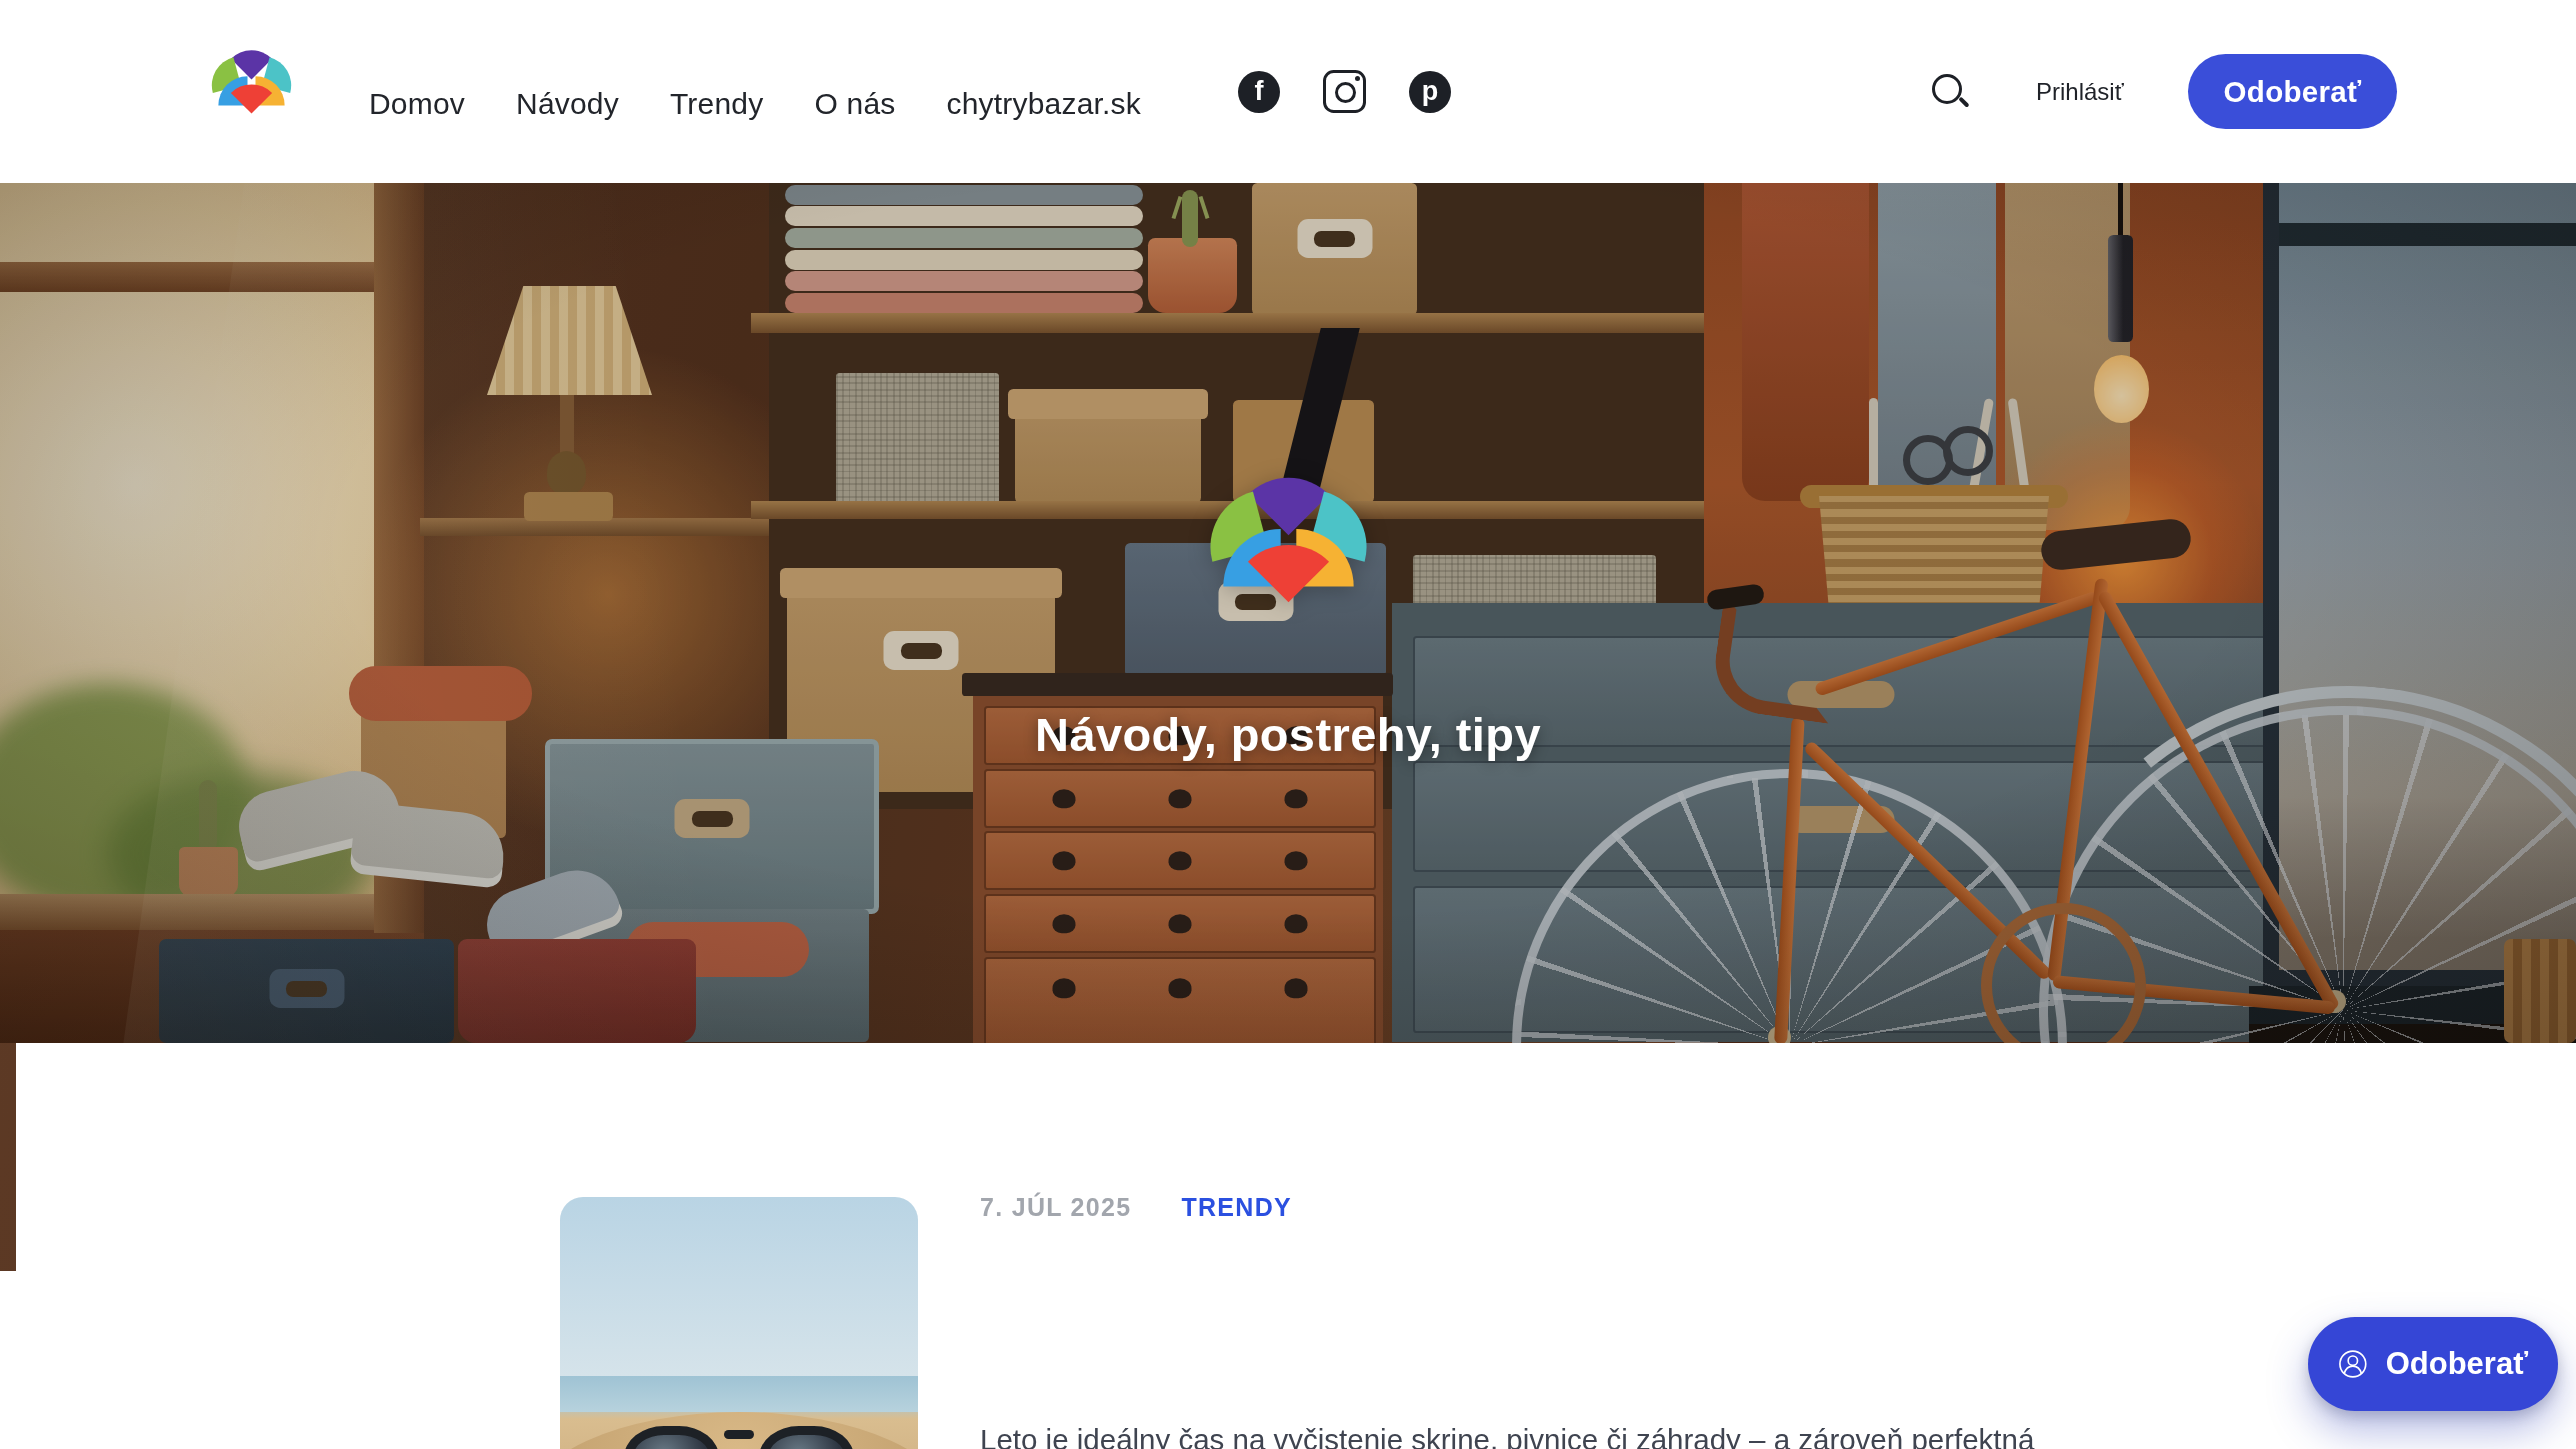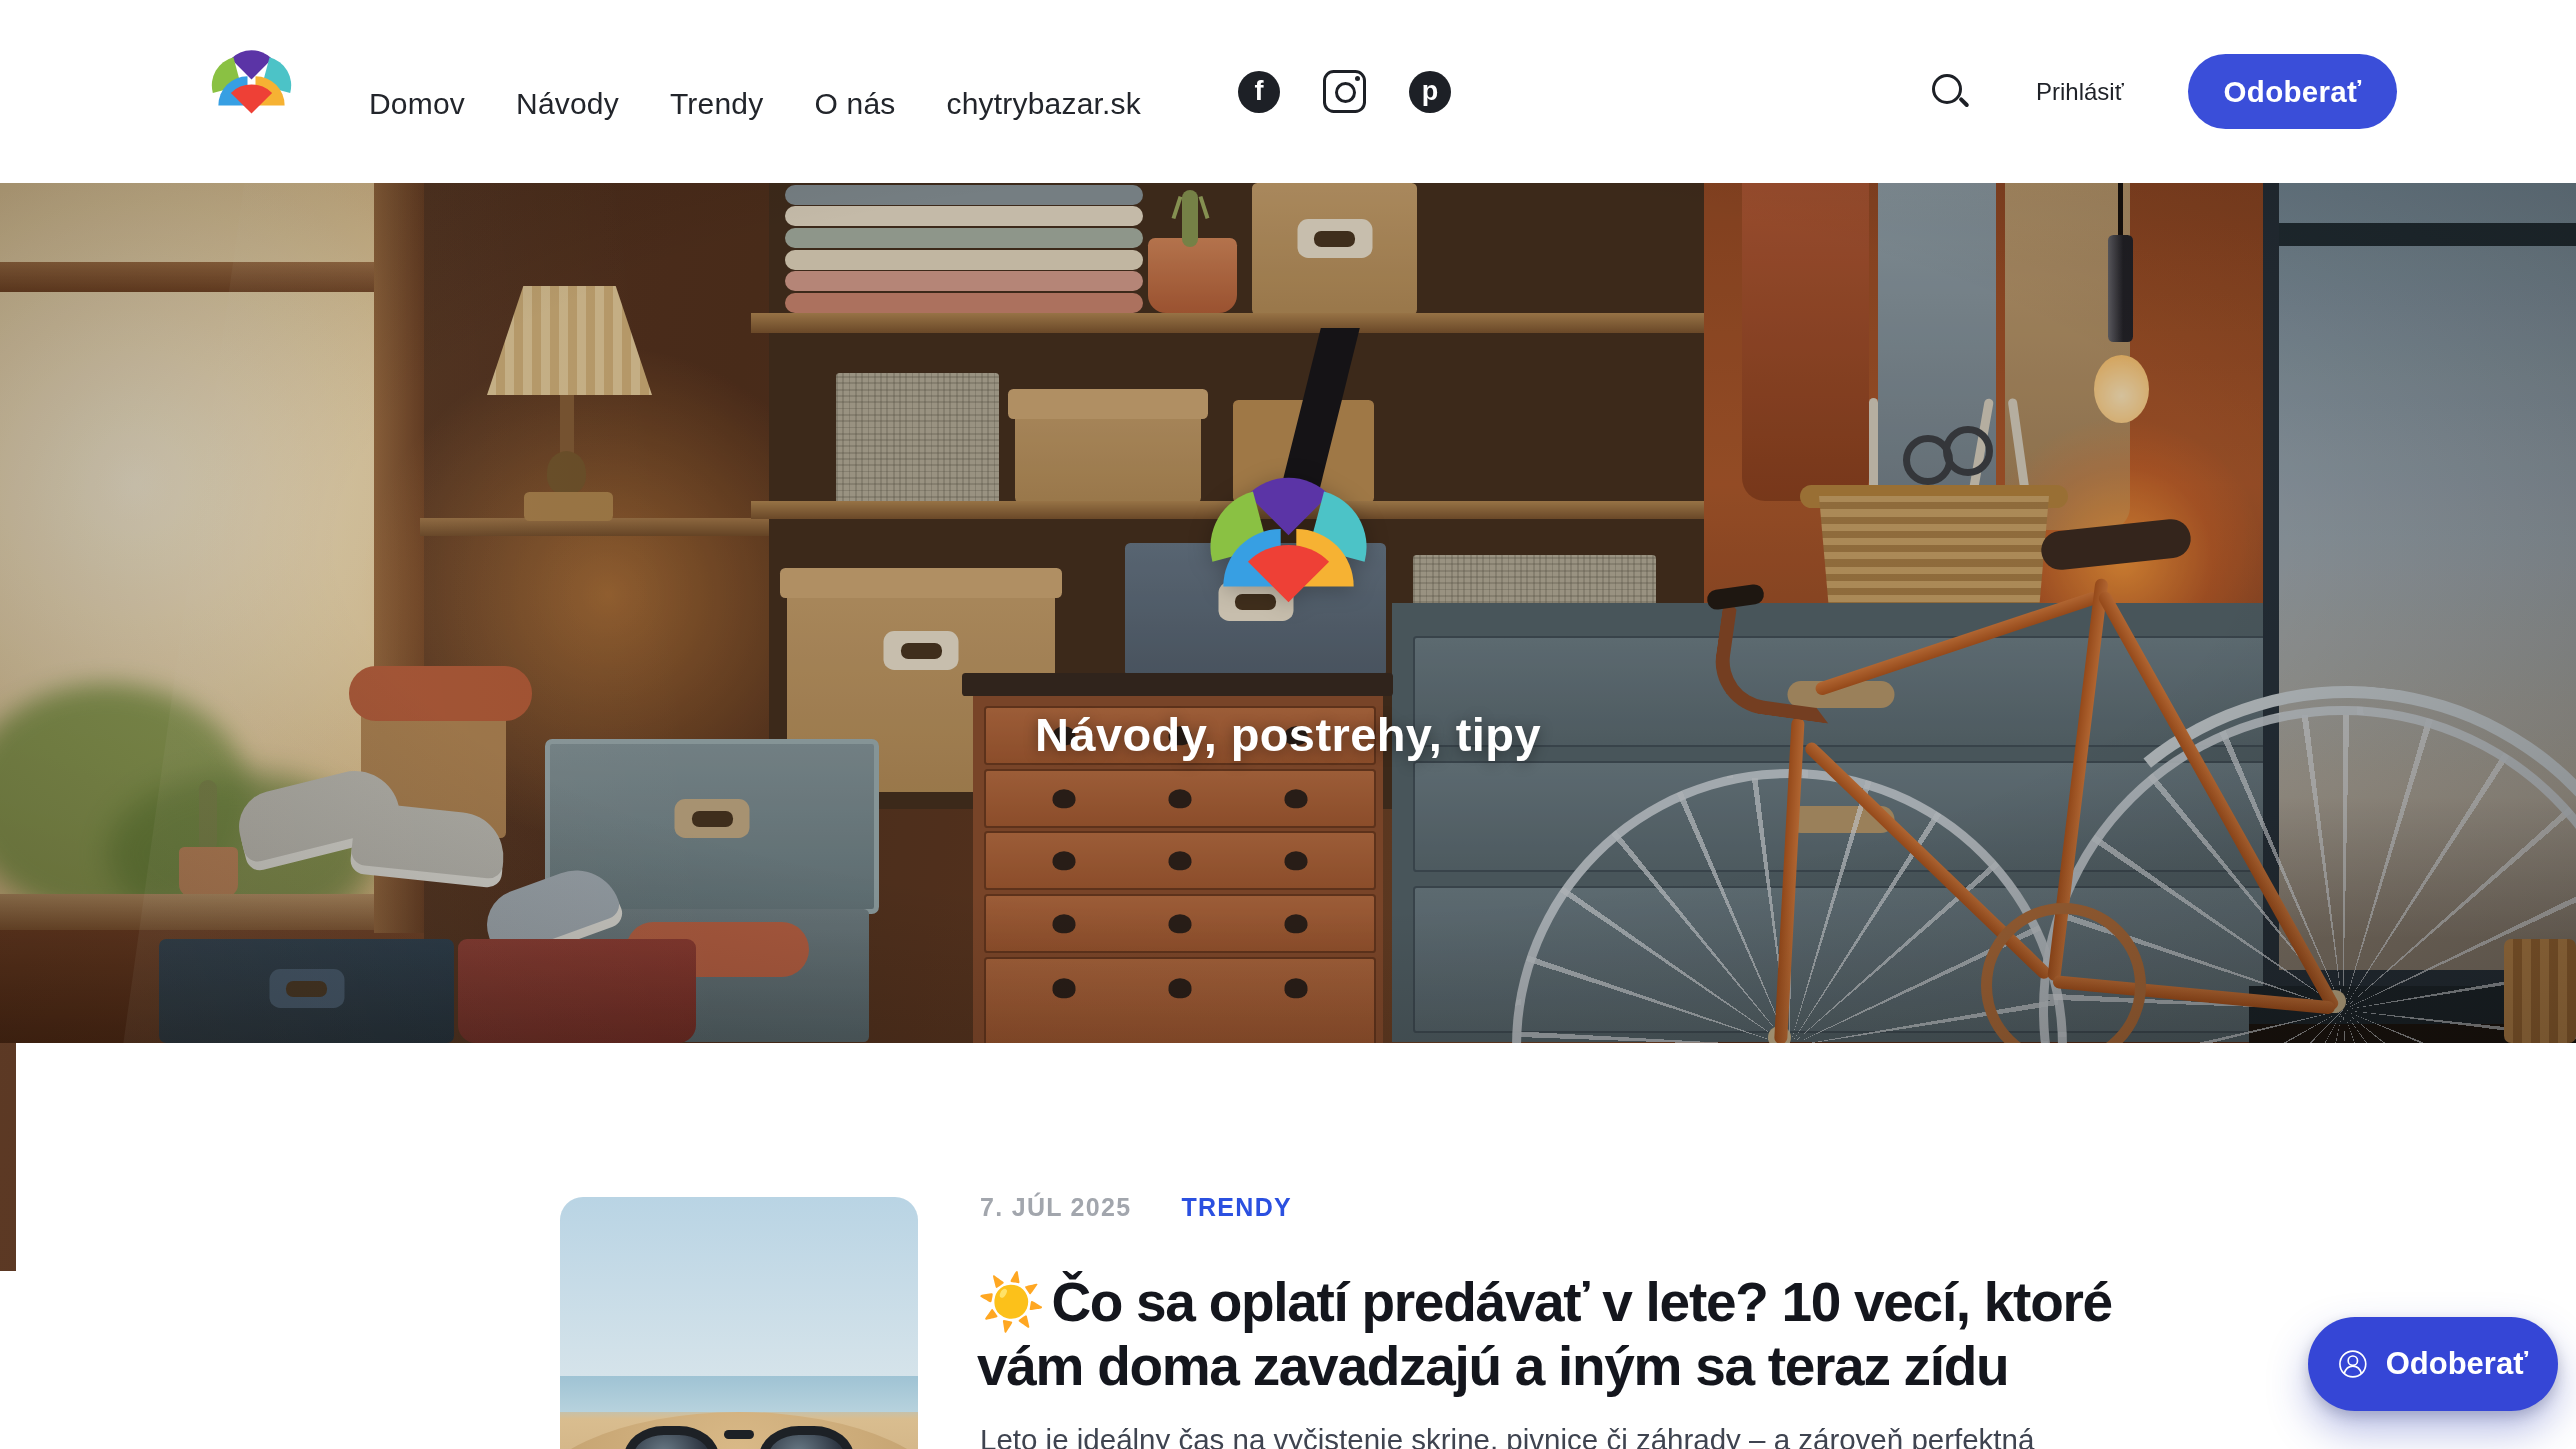--- a/index.html
+++ b/index.html
@@ -318,21 +318,20 @@
     <div class="sea"></div>
     <div class="sand"></div>
     <div class="lens" style="left:18%;"></div>
     <div class="lens" style="right:18%;"></div>
     <div class="bridge"></div>
   </div>
   <div class="meta">
     <span class="date">7. JÚL 2025</span>
     <a class="category">TRENDY</a>
   </div>
-  <h1 class="title"><span class="emoji">☀️</span><span>Čo sa oplatí predávať v lete? 10 vecí, ktoré vám doma zavadzajú a iným sa teraz zídu</span></h1>
   <p class="excerpt">Leto je ideálny čas na vyčistenie skrine, pivnice či záhrady – a zároveň perfektná príležitosť zarobiť si niečo navyše. Veci, ktoré momentálne nepoužívate, môžu</p>
 </section>
 
 <div class="fab">
   <svg width="48" height="48" viewBox="0 0 54 54">
     <circle cx="27" cy="27" r="23.5" fill="none" stroke="#ffffff" stroke-width="3"></circle>
     <circle cx="27" cy="21" r="8.5" fill="none" stroke="#ffffff" stroke-width="3"></circle>
     <path d="M11 45 c3 -10 9 -14 16 -14 s13 4 16 14" fill="none" stroke="#ffffff" stroke-width="3"></path>
   </svg>
   <span>Odoberať</span>

